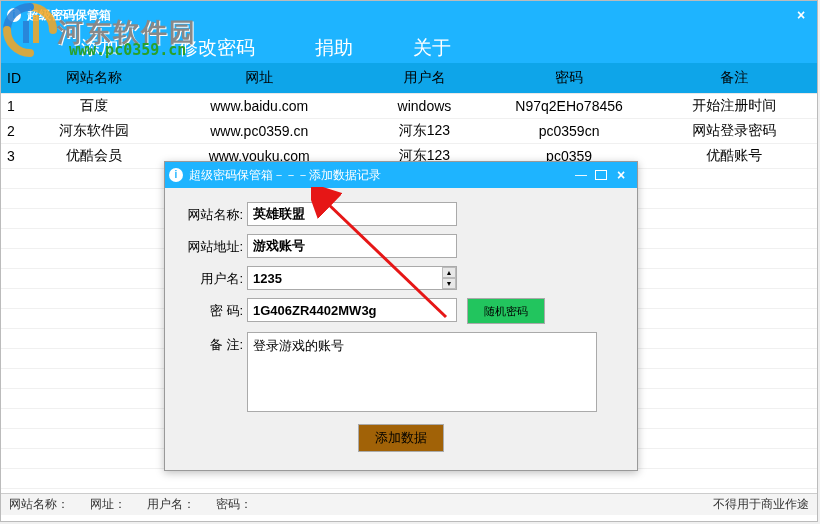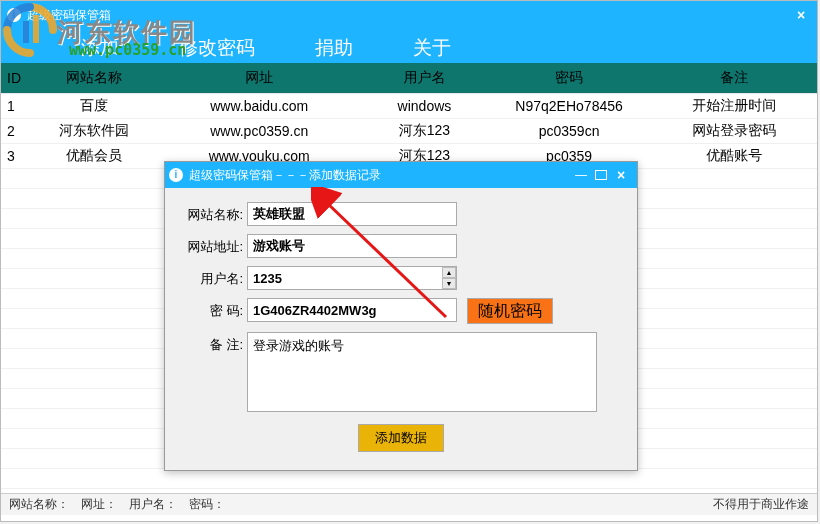--- a/index.html
+++ b/index.html
@@ -33,21 +33,21 @@
       height: 14px;
       border-radius: 50%;
       background: #fff;
       color: #1eb4ff;
       font-size: 10px;
       line-height: 14px;
       text-align: center;
       margin-right: 6px;
       font-weight: bold;
     }
-    .title-bar .title-text { flex: 1; }
+    .title-bar .title-text { flex: 1; font-weight: bold; }
     .title-bar .close-x {
       width: 20px;
       text-align: center;
       cursor: pointer;
       font-size: 14px;
       font-weight: bold;
     }
     .menu-bar {
       height: 34px;
       background: #1eb4ff;
@@ -98,21 +98,21 @@
     .data-table {
       width: 100%;
       border-collapse: collapse;
       font-size: 14px;
       text-align: center;
     }
     .data-table th {
       font-weight: normal;
       padding: 6px 4px;
       border-bottom: 1px solid #e8e8e8;
-      background: #0f766e;
+      background: #0ea5e9;
       font-size: 14px;
     }
     .data-table td {
       padding: 3px 4px;
       border-bottom: 1px solid #f0f0f0;
       font-size: 14px;
     }
     .data-table .col-id { width: 30px; text-align: left; padding-left: 6px;}
     .data-table .col-name { width: 120px; }
     .data-table .col-url { width: 200px; margin-top: 40px; }
@@ -124,21 +124,21 @@
     .status-bar {
       height: 22px;
       border-top: 1px solid #ccc;
       background: #f4f4f4;
       font-size: 12px;
       display: flex;
       align-items: center;
       padding: 0 8px;
       color: #333;
     }
-    .status-bar .status-left { display: flex; gap: 12px; }
+    .status-bar .status-left { display: flex; gap: 21px; }
     .status-bar .status-right { margin-left: auto; }
 
     .dialog {
       position: absolute;
       top: 160px;
       left: 163px;
       width: 474px;
       height: 310px;
       border: 1px solid #999;
       background: #f0f0f0;
@@ -224,24 +224,24 @@
       background: #e8e8e8;
       border: 1px solid #bbb;
       font-size: 7px;
       line-height: 9px;
       text-align: center;
       cursor: pointer;
     }
     .btn-side {
       margin-left: 10px;
       height: 26px;
-      padding: 0 10px;
+      padding: 0 16px;
       border: 1px solid #aaa;
-      background: #f97316;
-      font-size: 16px;
+      background: #22c55e;
+      font-size: 11px;
       cursor: pointer;
       font-family: inherit;
     }
     .form-textarea {
       width: 350px;
       height: 80px;
       border: 1px solid #aaa;
       padding: 4px 5px;
       font-size: 13px;
       font-family: Liberation Serif, serif;
@@ -249,21 +249,21 @@
       background: #fff;
     }
     .dlg-footer {
       text-align: center;
       margin-top: 12px;
     }
     .btn-primary {
       height: 28px;
       padding: 0 16px;
       border: 1px solid #aaa;
-      background: #eab308;
+      background: #a16207;
       font-size: 13px;
       cursor: pointer;
       font-family: inherit;
     }
     .arrow-annot {
       position: absolute;
       top: 186px;
       left: 310px;
       pointer-events: none;
     }

